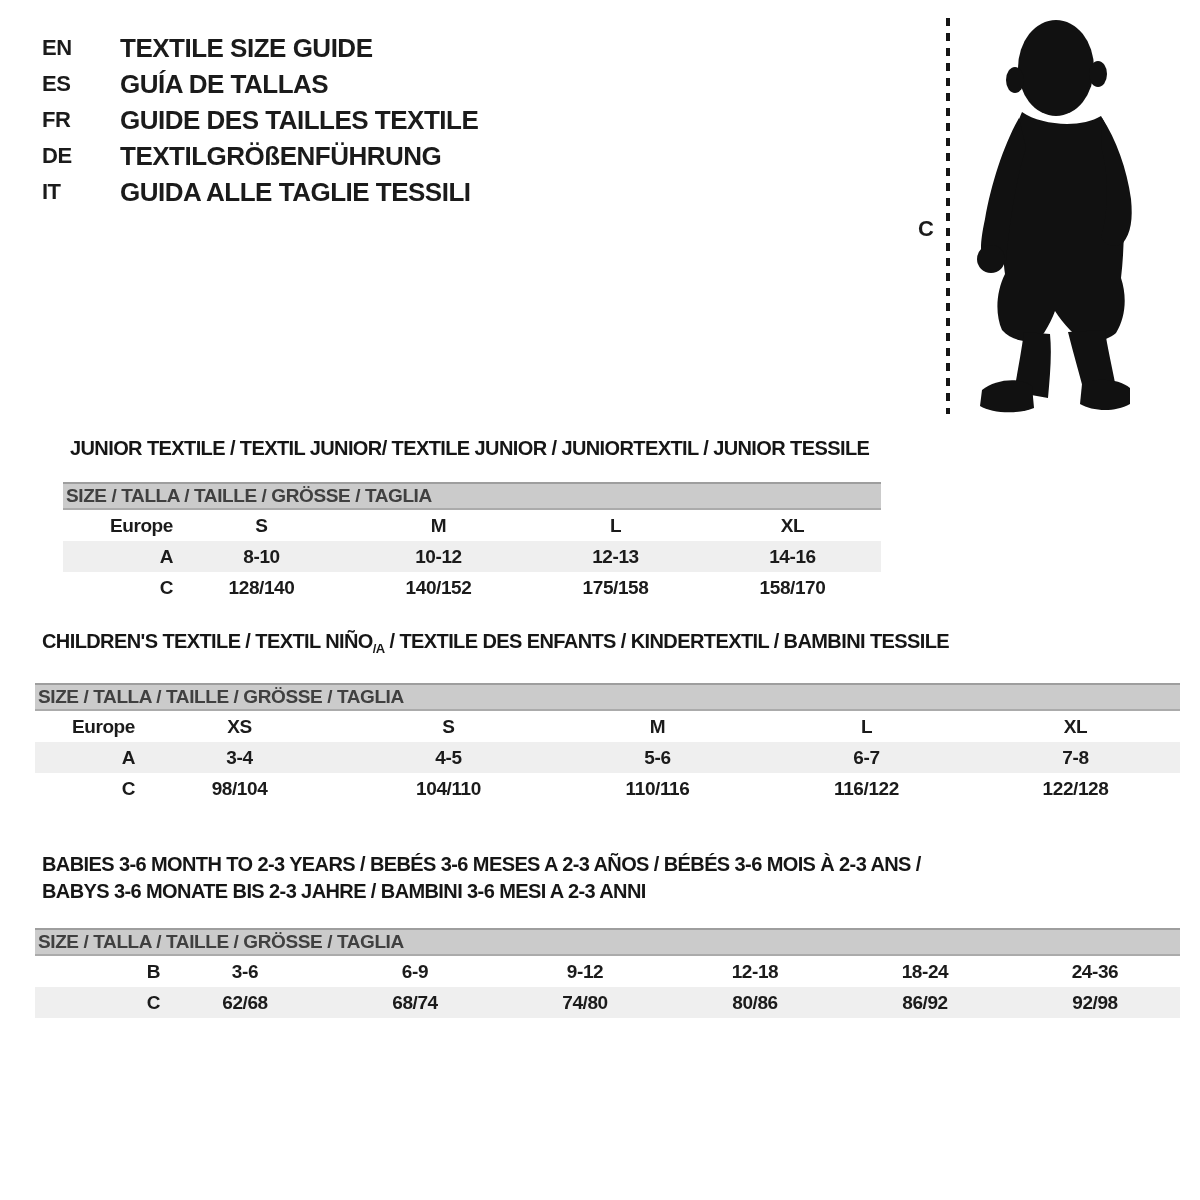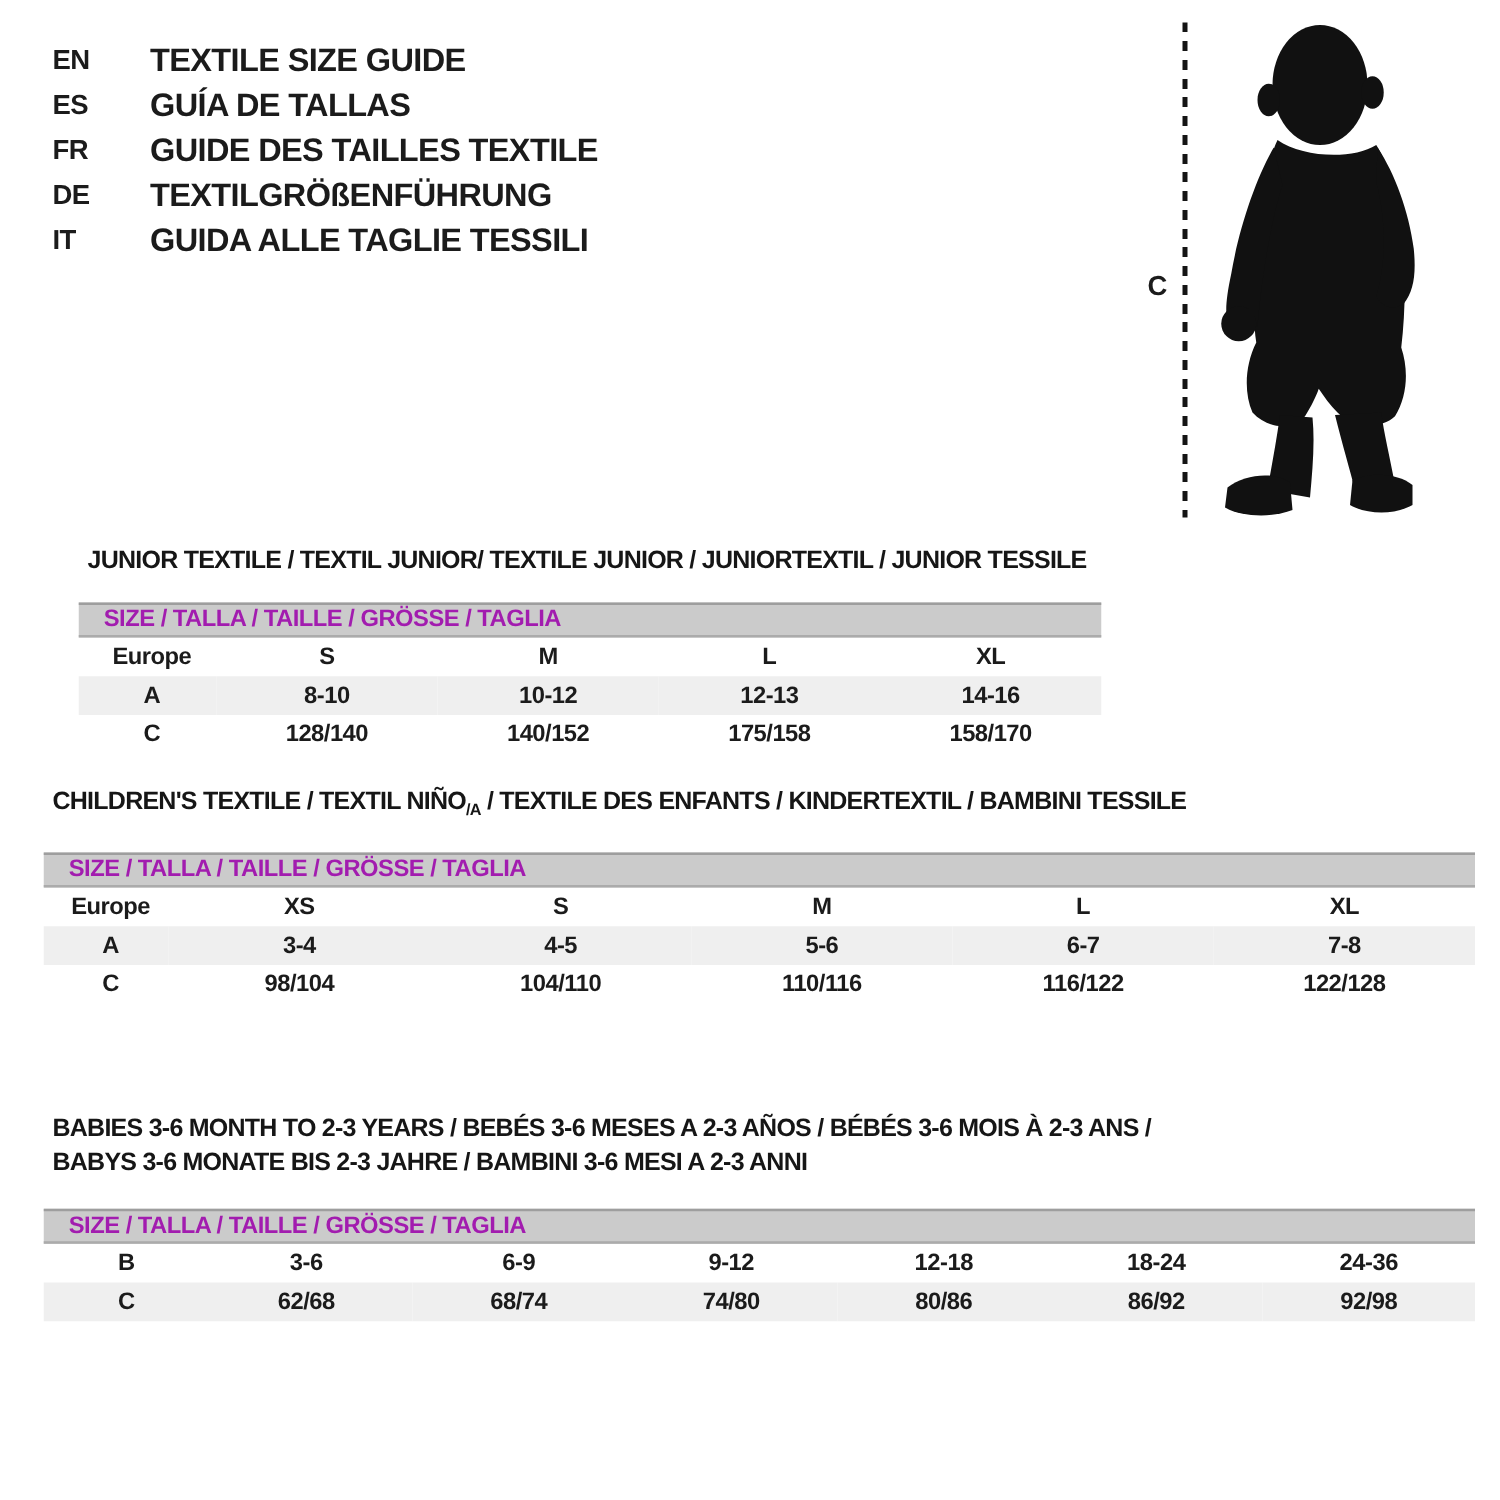--- a/index.html
+++ b/index.html
@@ -25,44 +25,44 @@
   .dash-line {
     position: absolute; left: 28px; top: 2px; width: 4px; height: 396px;
     background: repeating-linear-gradient(to bottom, #141414 0 8px, transparent 8px 15px);
   }
   .toddler-svg { position: absolute; left: 46px; top: 0; width: 172px; height: 400px; }
 
   
   .section { position: absolute; left: 35px; }
   .sec-junior   { top: 437px; width: 818px; margin-left: 28px; }
   .sec-children { top: 630px; width: 1145px; }
-  .sec-babies   { top: 851px; width: 1145px; margin-top: 39px; }
+  .sec-babies   { top: 851px; width: 1145px; }
 
   .sec-title {
     font-size: 20px; font-weight: bold; letter-spacing: -0.6px;
     padding-left: 7px; white-space: nowrap; line-height: 22px; color: #161616;
   }
   .sec-title .sub-part { font-size: 13px; vertical-align: sub; }
   .sec-title.two-line { white-space: normal; line-height: 27px; }
   .gap { height: 23px; }
 
   .size-bar {
     height: 28px; background: #cbcbcb;
     border-top: 2px solid #9e9e9e; border-bottom: 2px solid #ababab;
     display: flex; align-items: center;
     font-size: 19px; font-weight: bold; letter-spacing: -0.4px;
-    color: #a21caf; padding-left: 20px;
+    color: #404040; padding-left: 3px;
   }
 
   table { border-collapse: collapse; table-layout: fixed; width: 100%; }
   td {
     height: 31px; font-size: 19px; font-weight: bold; letter-spacing: -0.4px;
     text-align: center; vertical-align: middle; color: #1b1b1b; padding: 0;
   }
-  td.row-label { text-align: center; padding-left: 7px; }
+  td.row-label { text-align: right; padding-left: 7px; }
   tr.alt { background: #efefef; }
 
   
   .legend { position: absolute; left: 42px; top: 1064px; }
   .legend-line {
     font-size: 19px; font-weight: bold; letter-spacing: -0.4px;
     line-height: 31px; white-space: nowrap; color: #161616;
   }
 </style>
 </head>

